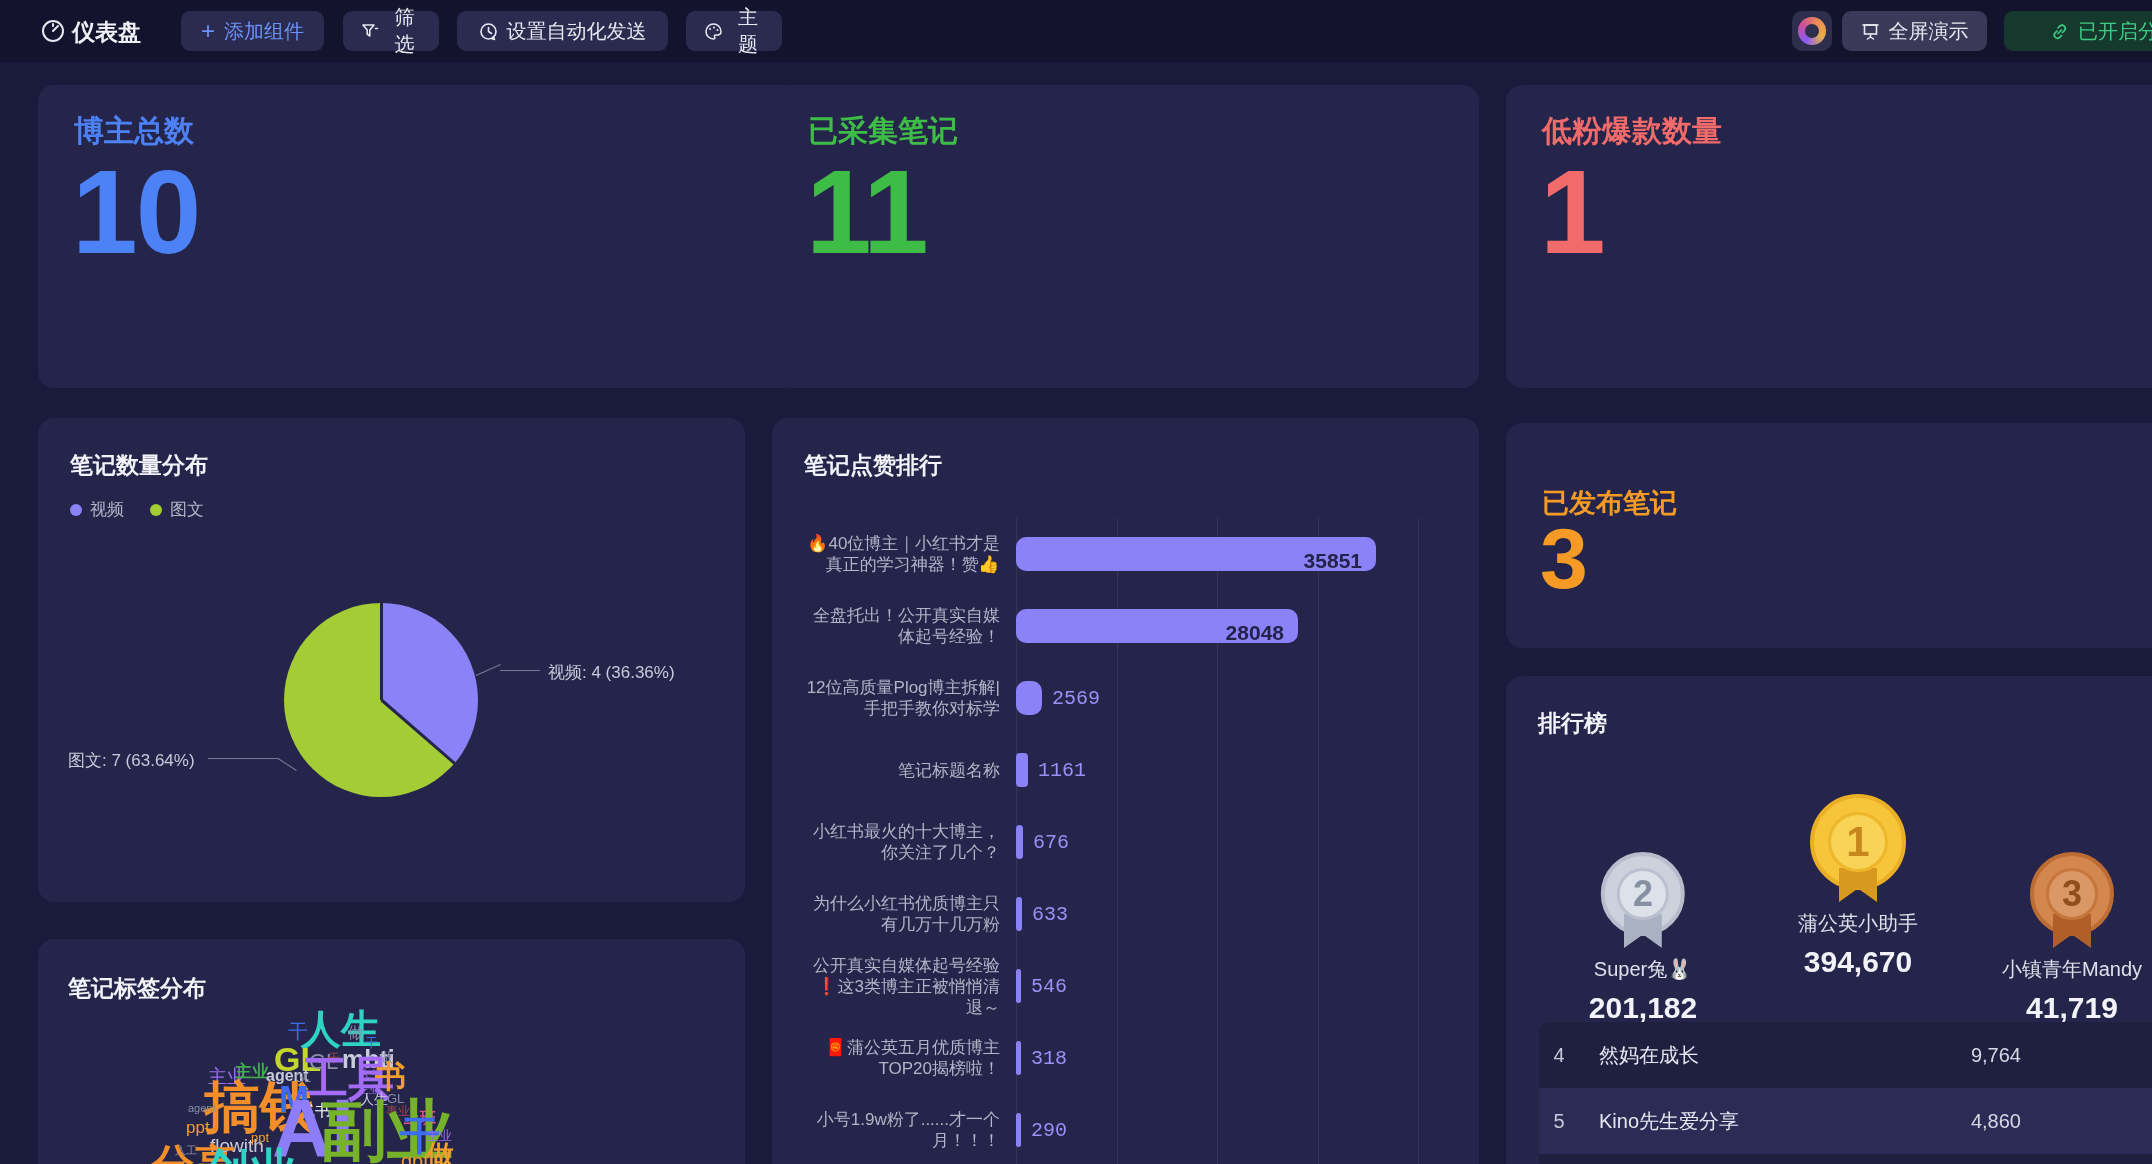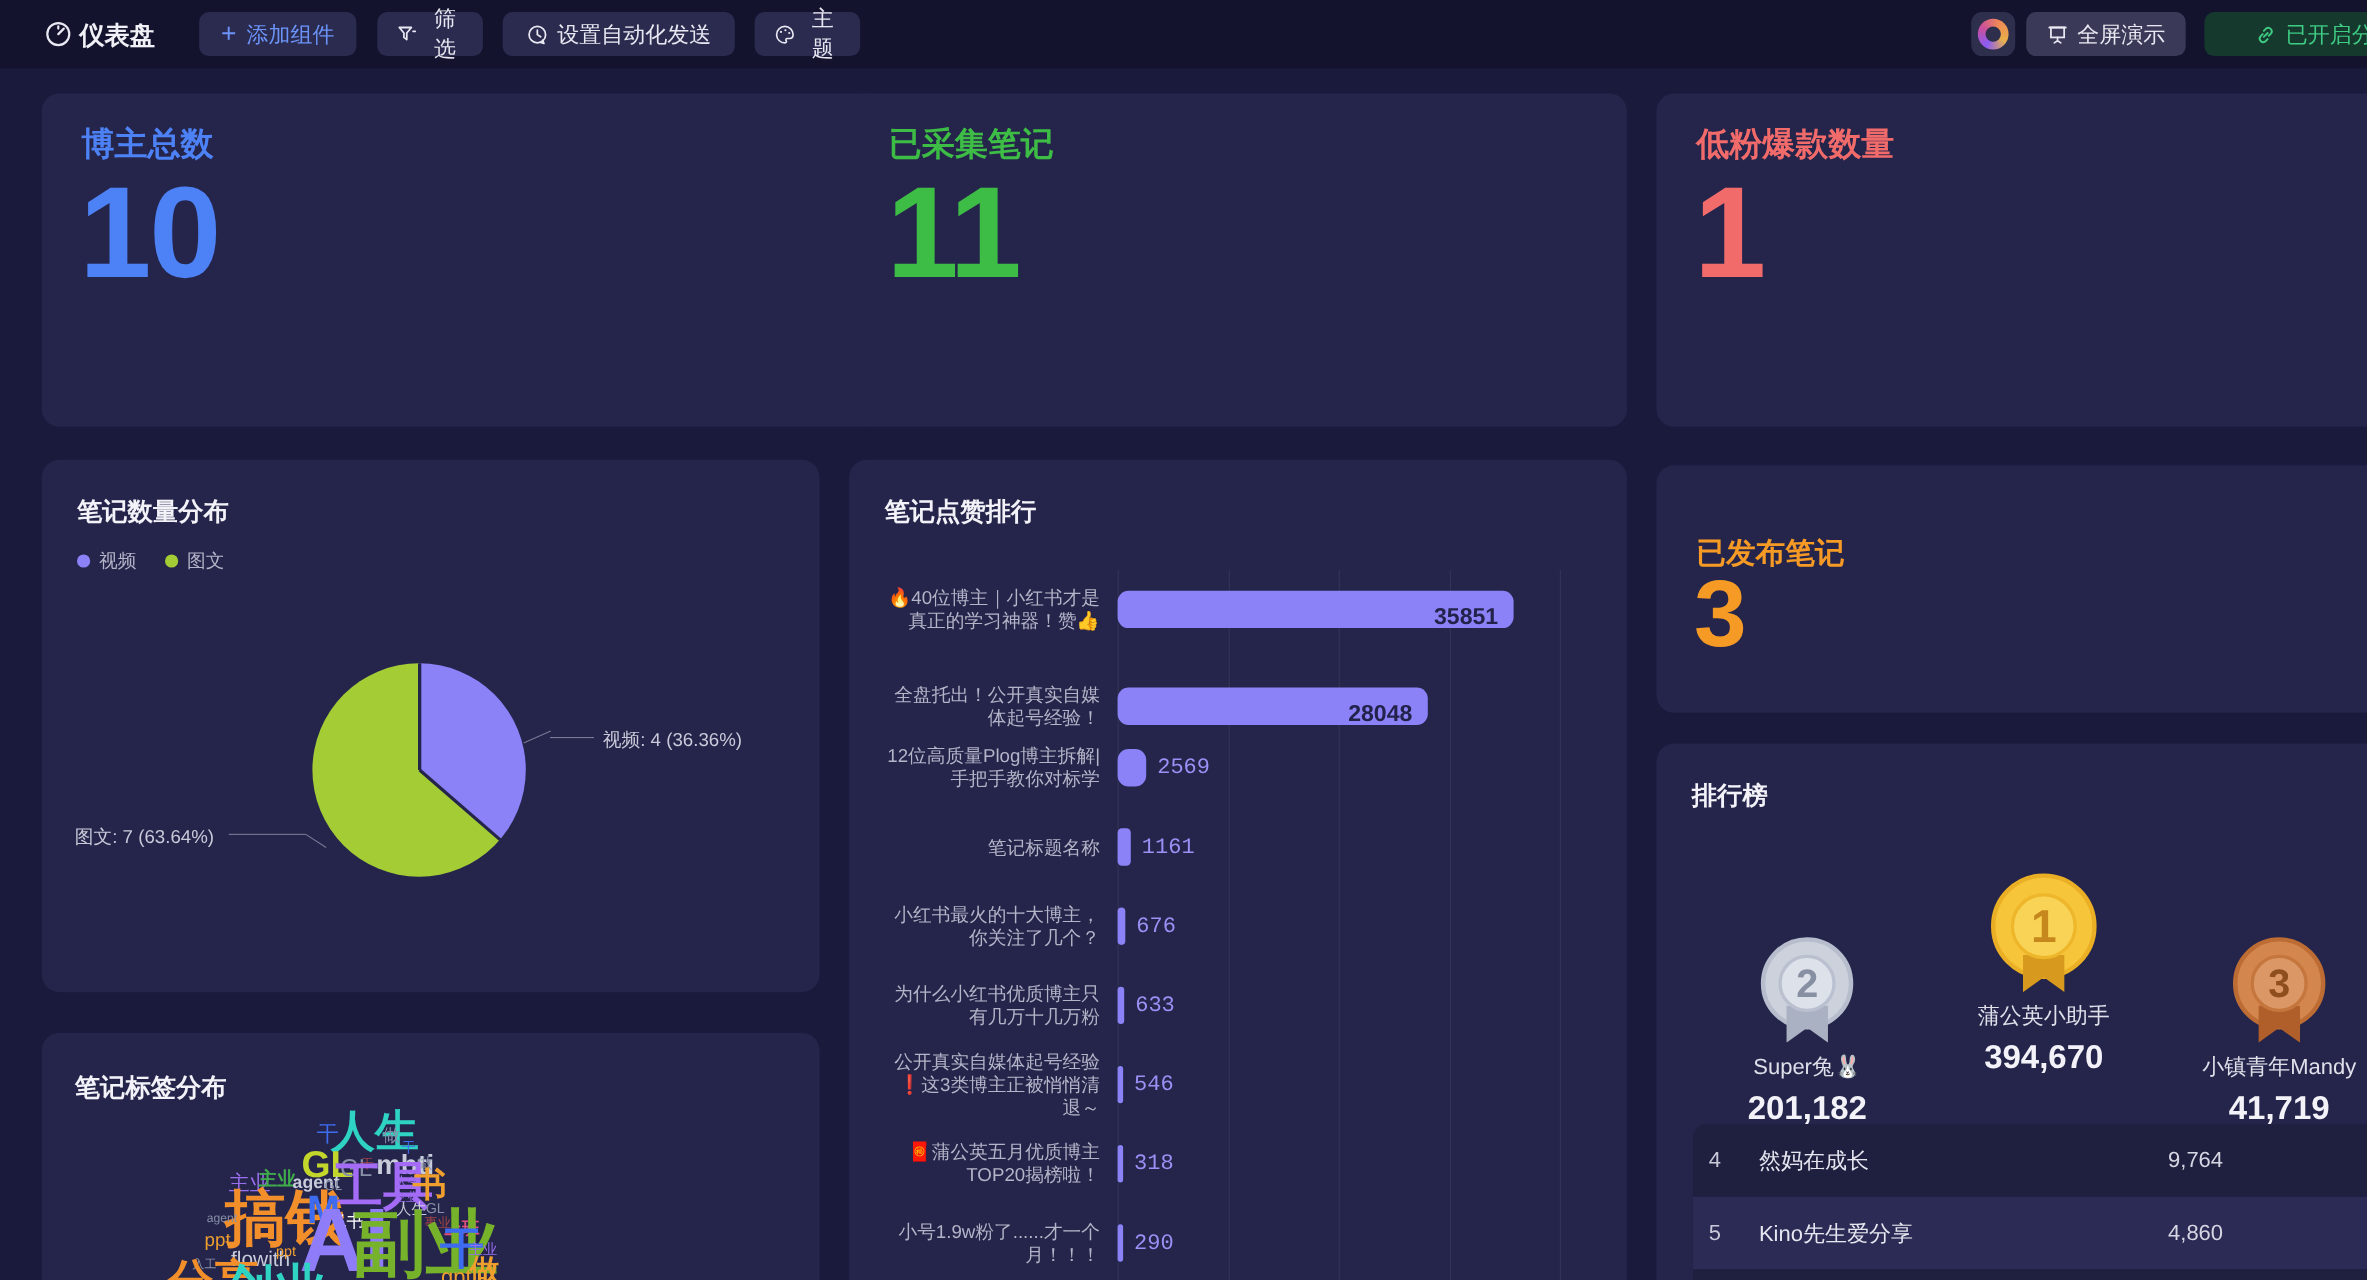--- a/index.html
+++ b/index.html
@@ -215,21 +215,21 @@
       </div>
     <div>
         <div class="bar-row" style="top: 100px;">
           <div class="bar-label">🔥40位博主｜小红书才是真正的学习神器！赞👍</div>
           <div class="bar-track">
             <div class="bar" style="width:360px;border-radius:10px;background:#8c82f8">
               <span class="bar-val-in">35851</span>
             </div>
           </div>
         </div>
-        <div class="bar-row" style="top: 188px;">
+        <div class="bar-row" style="top: 172px;">
           <div class="bar-label">全盘托出！公开真实自媒体起号经验！</div>
           <div class="bar-track">
             <div class="bar" style="width:282px;border-radius:10px;background:#8c82f8">
               <span class="bar-val-in">28048</span>
             </div>
           </div>
         </div>
         <div class="bar-row" style="top: 244px;">
           <div class="bar-label">12位高质量Plog博主拆解|手把手教你对标学</div>
           <div class="bar-track">

